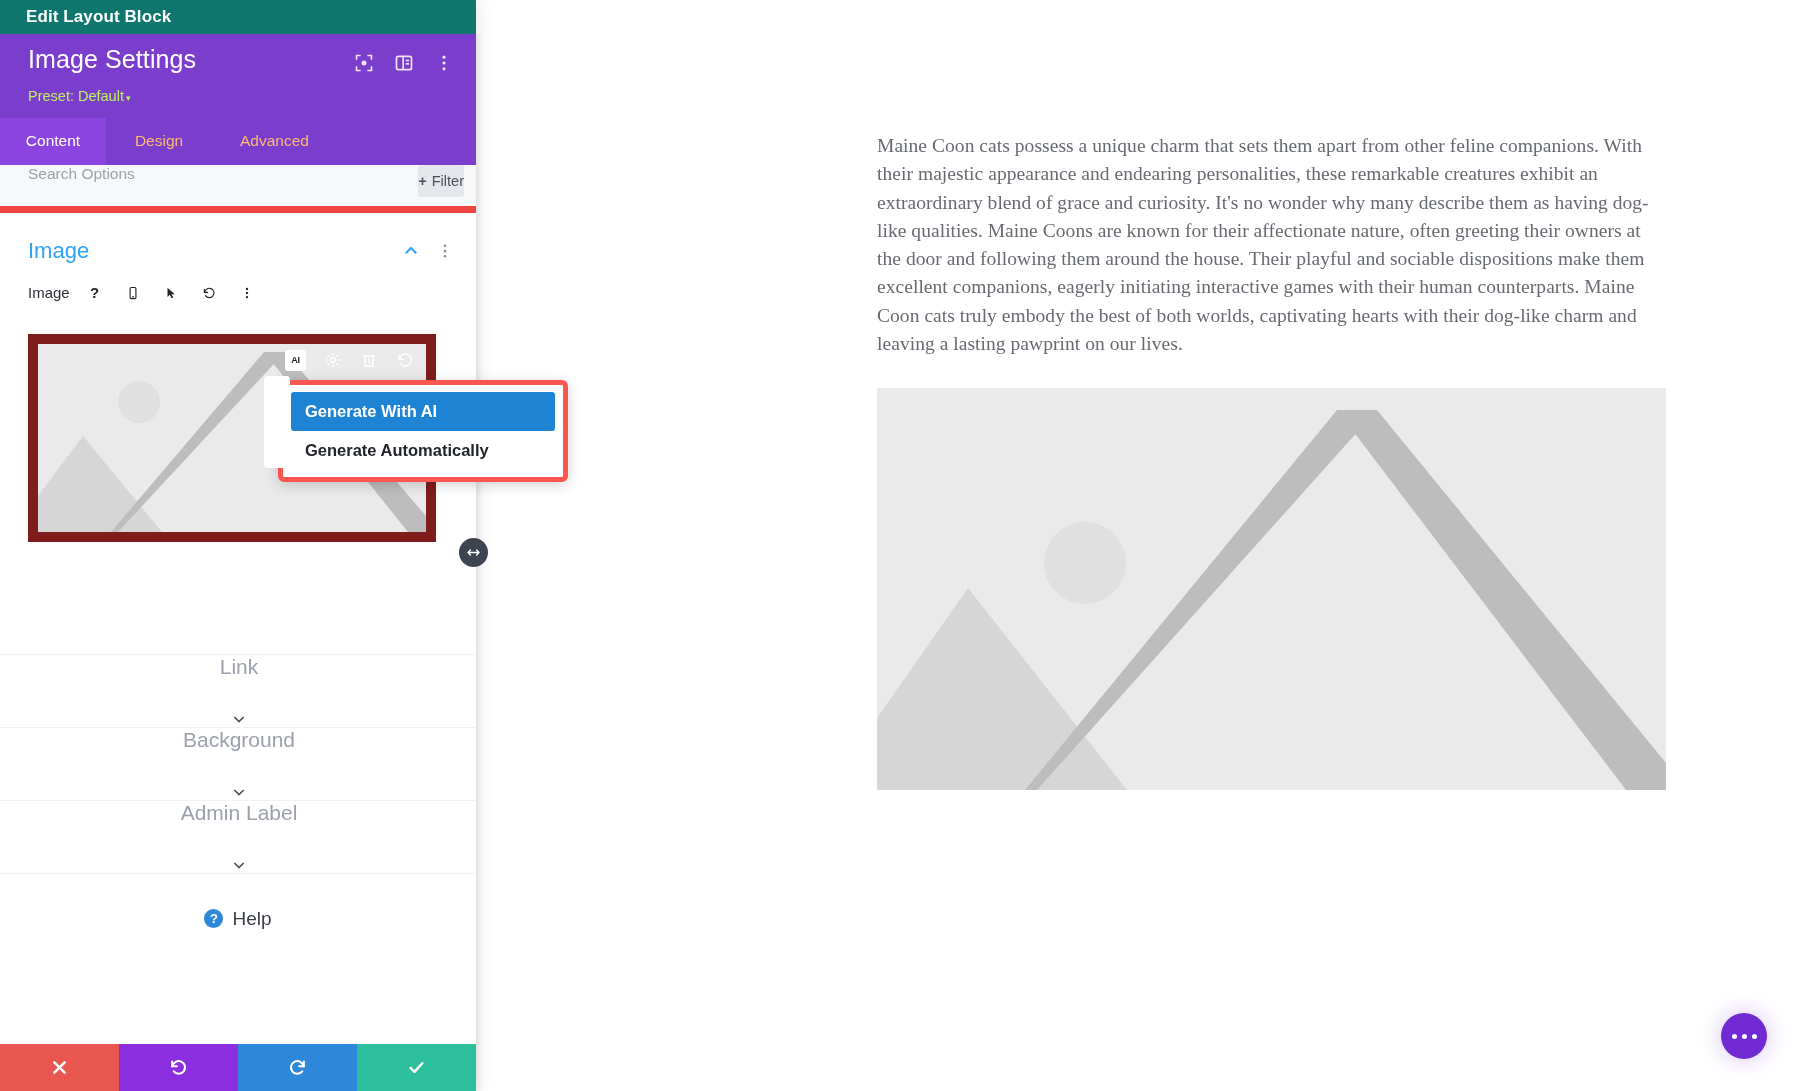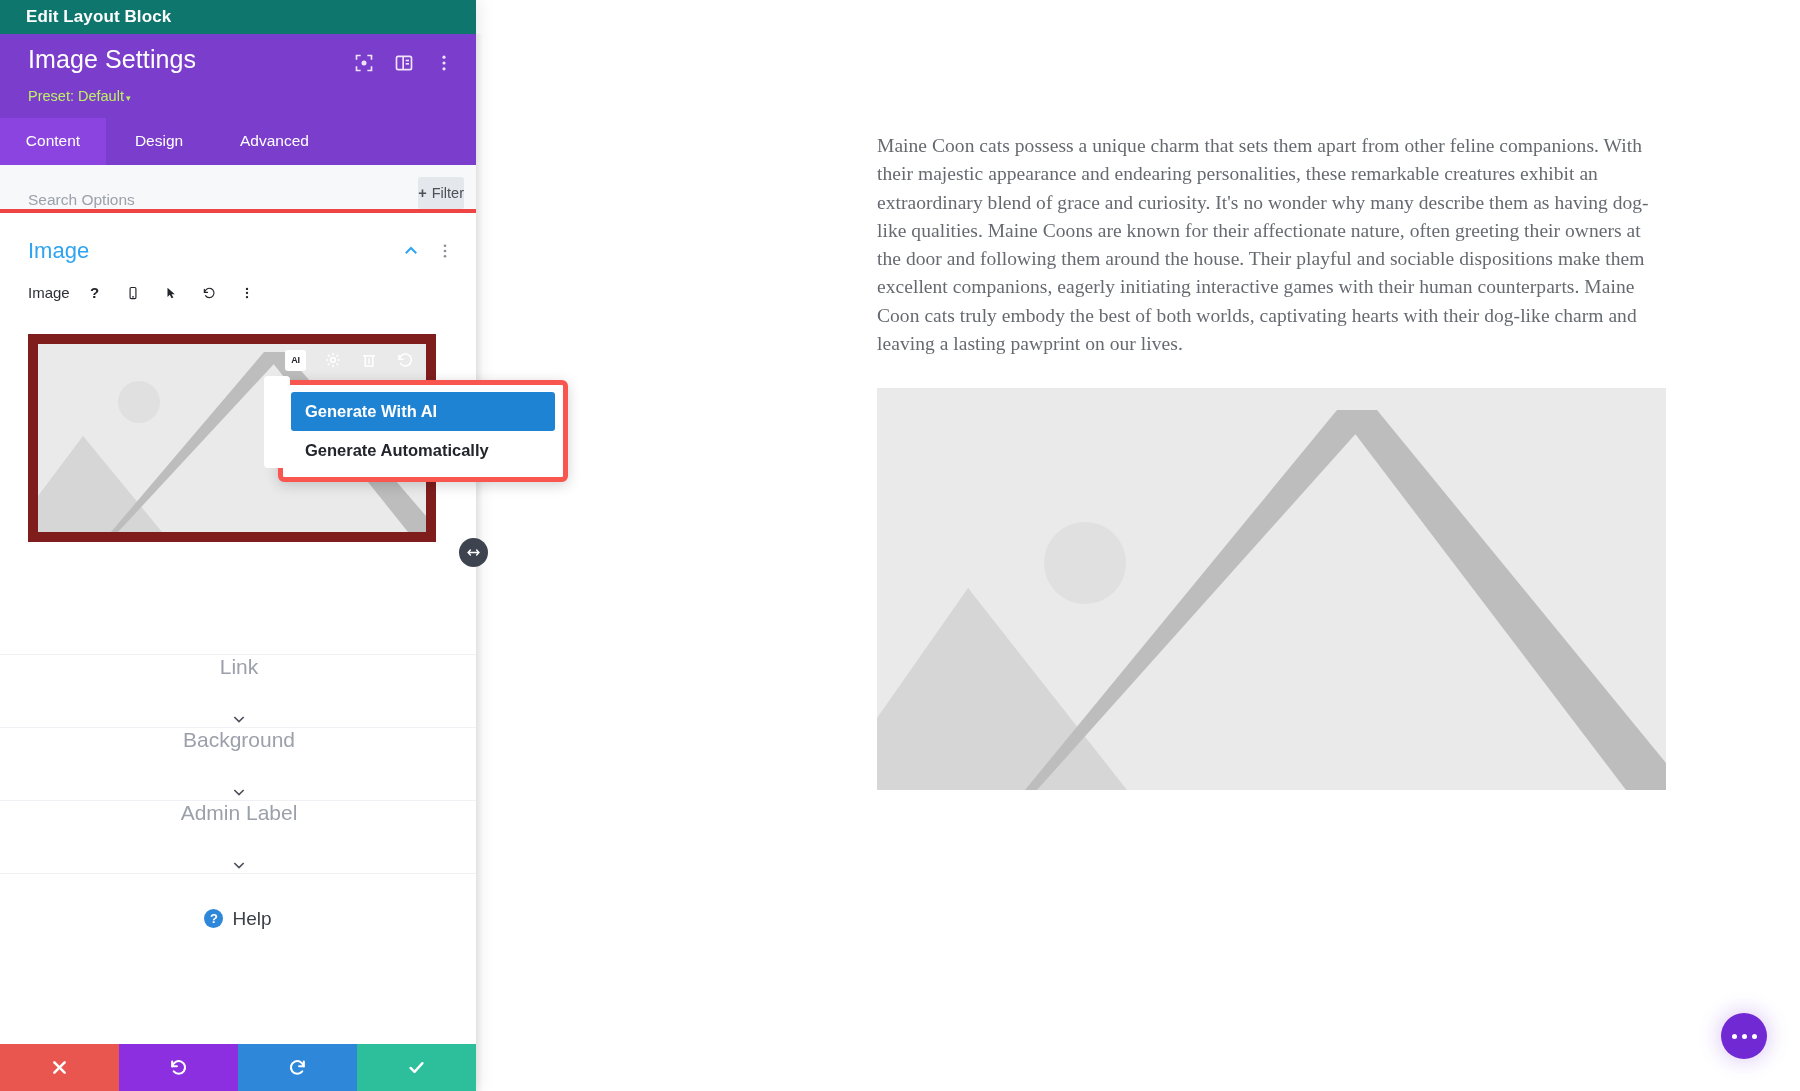--- a/index.html
+++ b/index.html
@@ -51,32 +51,32 @@
   .preset .caret { font-size: 9px; margin-left: 2px; }
 
   .hdr-icons { display: flex; align-items: center; gap: 20px; padding-top: 7px; }
   .hdr-icons .ic { width: 20px; height: 20px; color: #F0E4FA; cursor: pointer; display:block; }
 
   .tabs { display: flex; background: #7B3DCB; }
   .tab {
     flex: 0 0 auto;
     padding: 14px 0 15px 0;
     text-align: center;
-    color: #ffffff; font-size: 15.5px;
+    color: #fdba74; font-size: 15.5px;
     cursor: pointer;
   }
   .tab.t1 { width: 106px; }
   .tab.t2 { width: 106px; }
   .tab.t3 { width: 125px; }
   .tab.active { background: #8B44E0; color: #fff; }
 
   .searchbar {
     height: 48px; background: #F7F8FA;
-    border-bottom: 4px solid #ef4444;
-    display: flex; align-items: flex-end;
+    border-bottom: 7px solid #ef4444;
+    display: flex; align-items: flex-start;
     padding: 0 12px 0 28px;
   }
   .searchbar input {
     flex: 1; border: 0; outline: 0; background: transparent;
     font-size: 15.5px; color: #5a5f6b;
     font-family: "Liberation Sans", sans-serif;
   }
   .searchbar input::placeholder { color: #9BA0AA; }
   .filter-btn {
     background: #E4E7EC; color: #4C5058;

